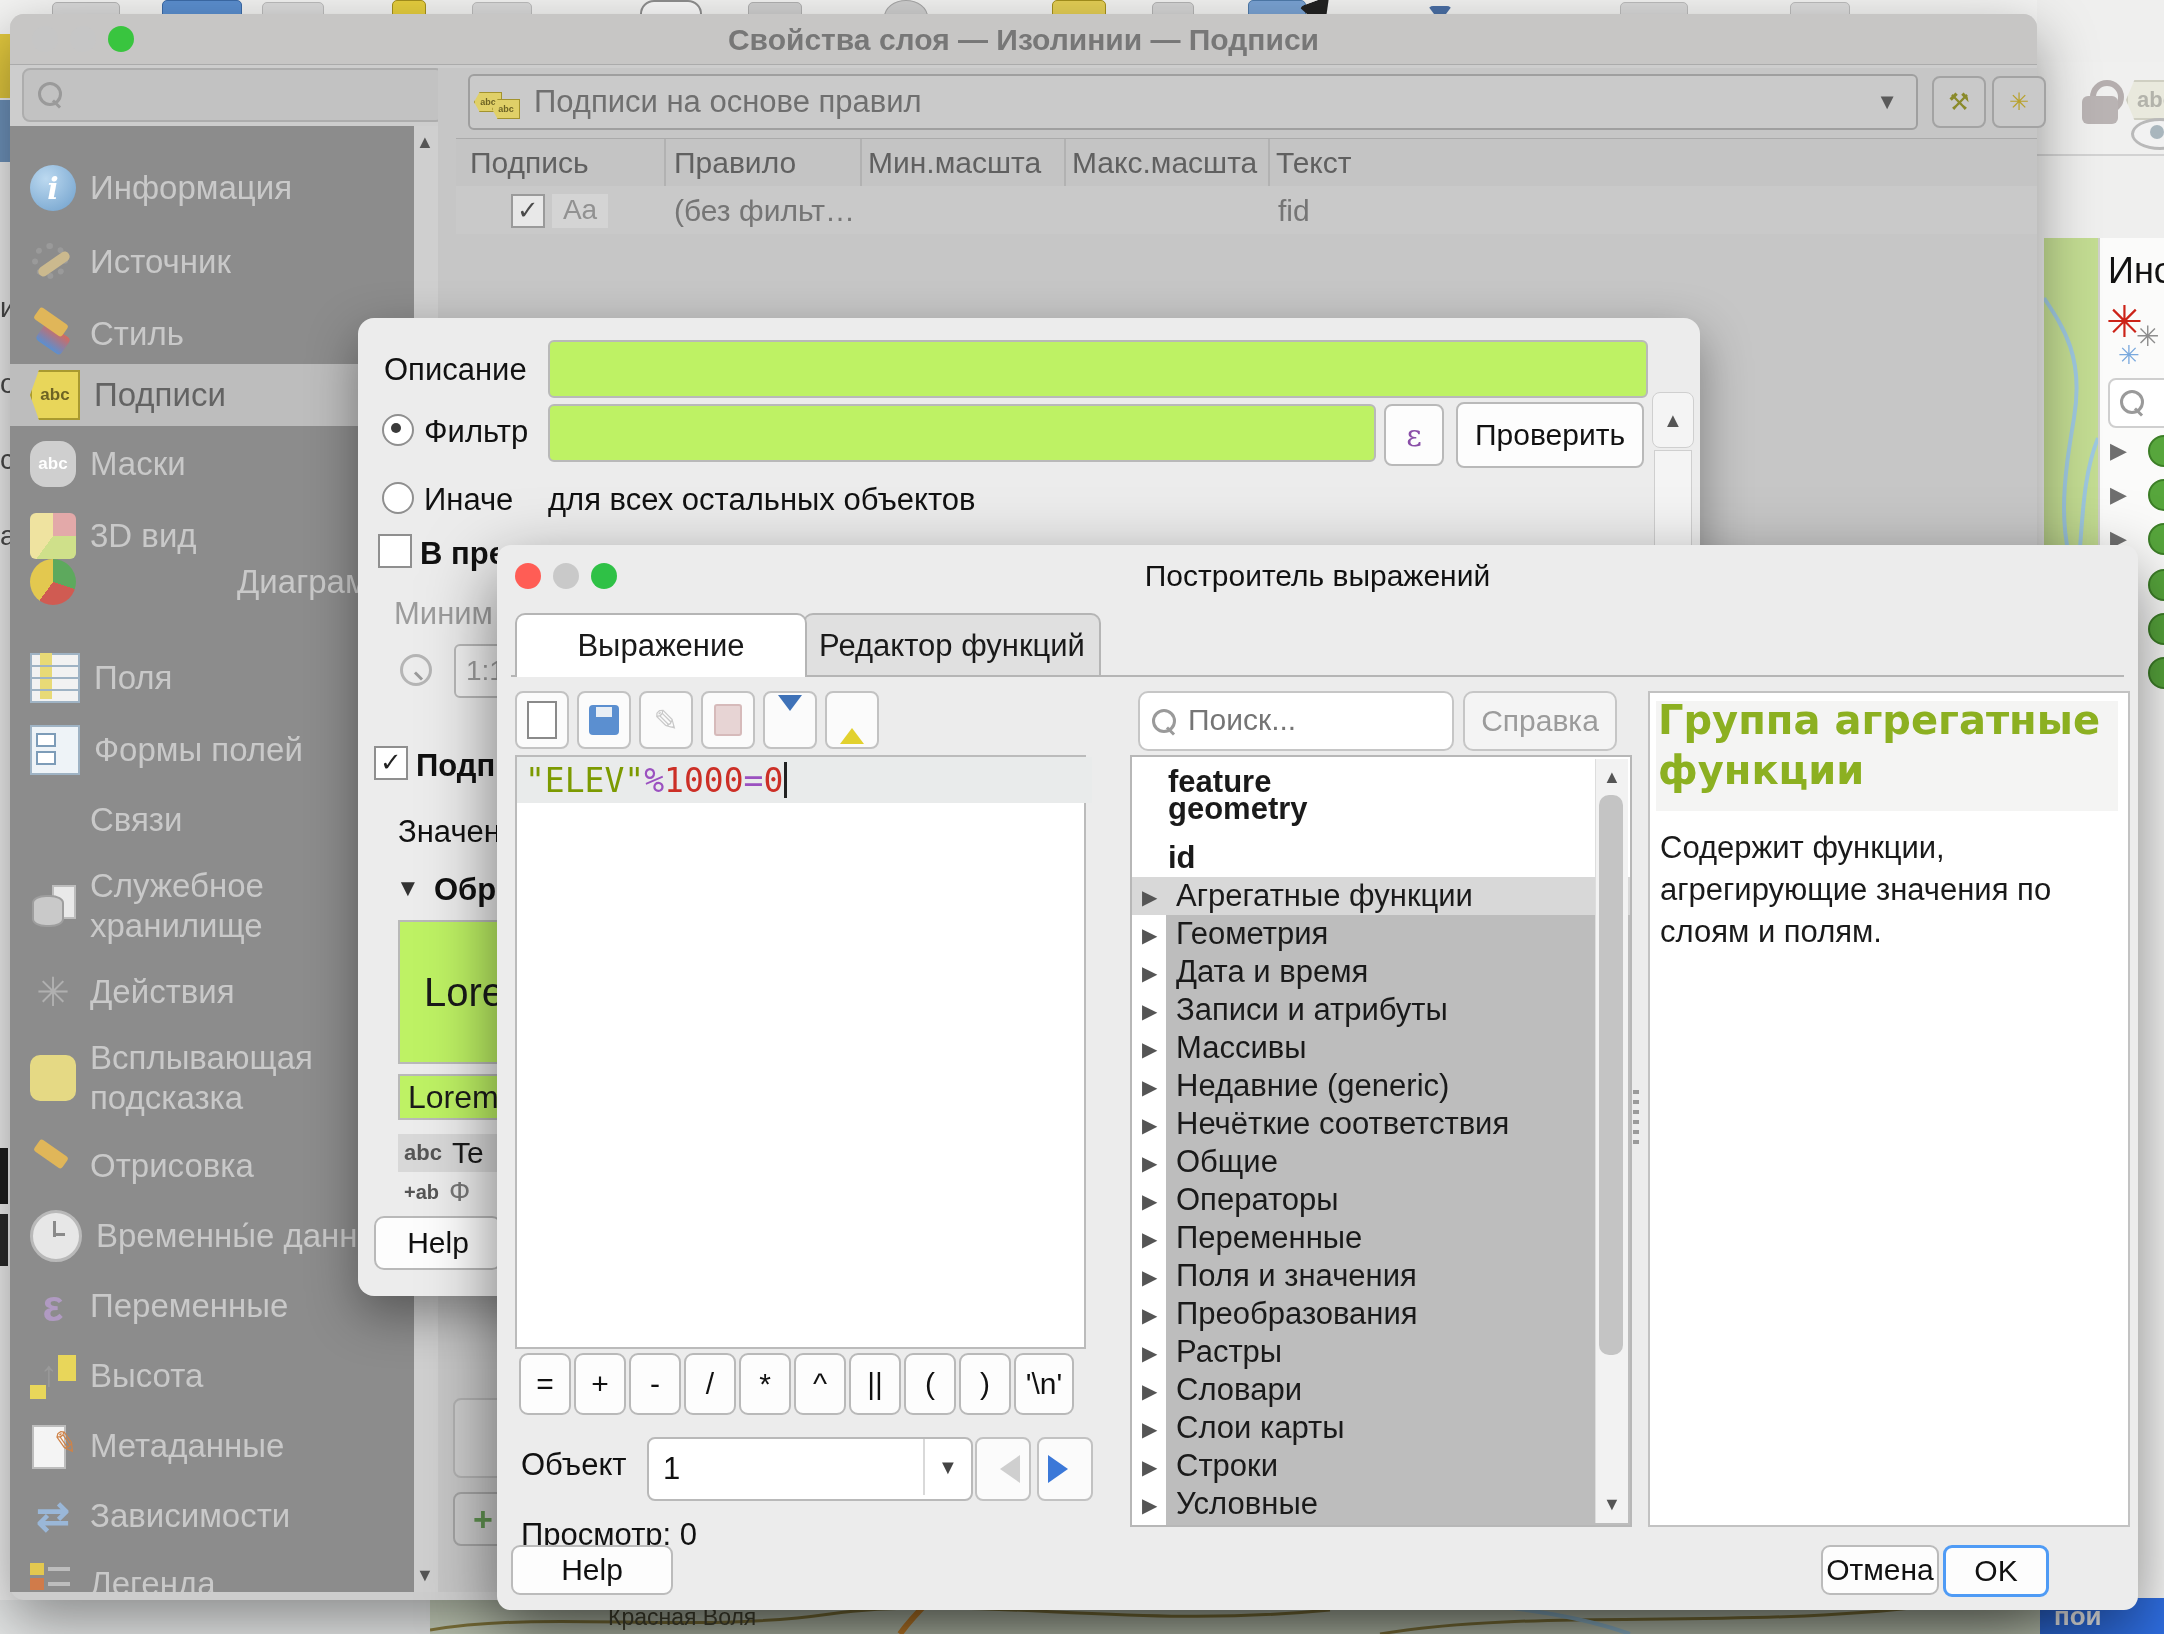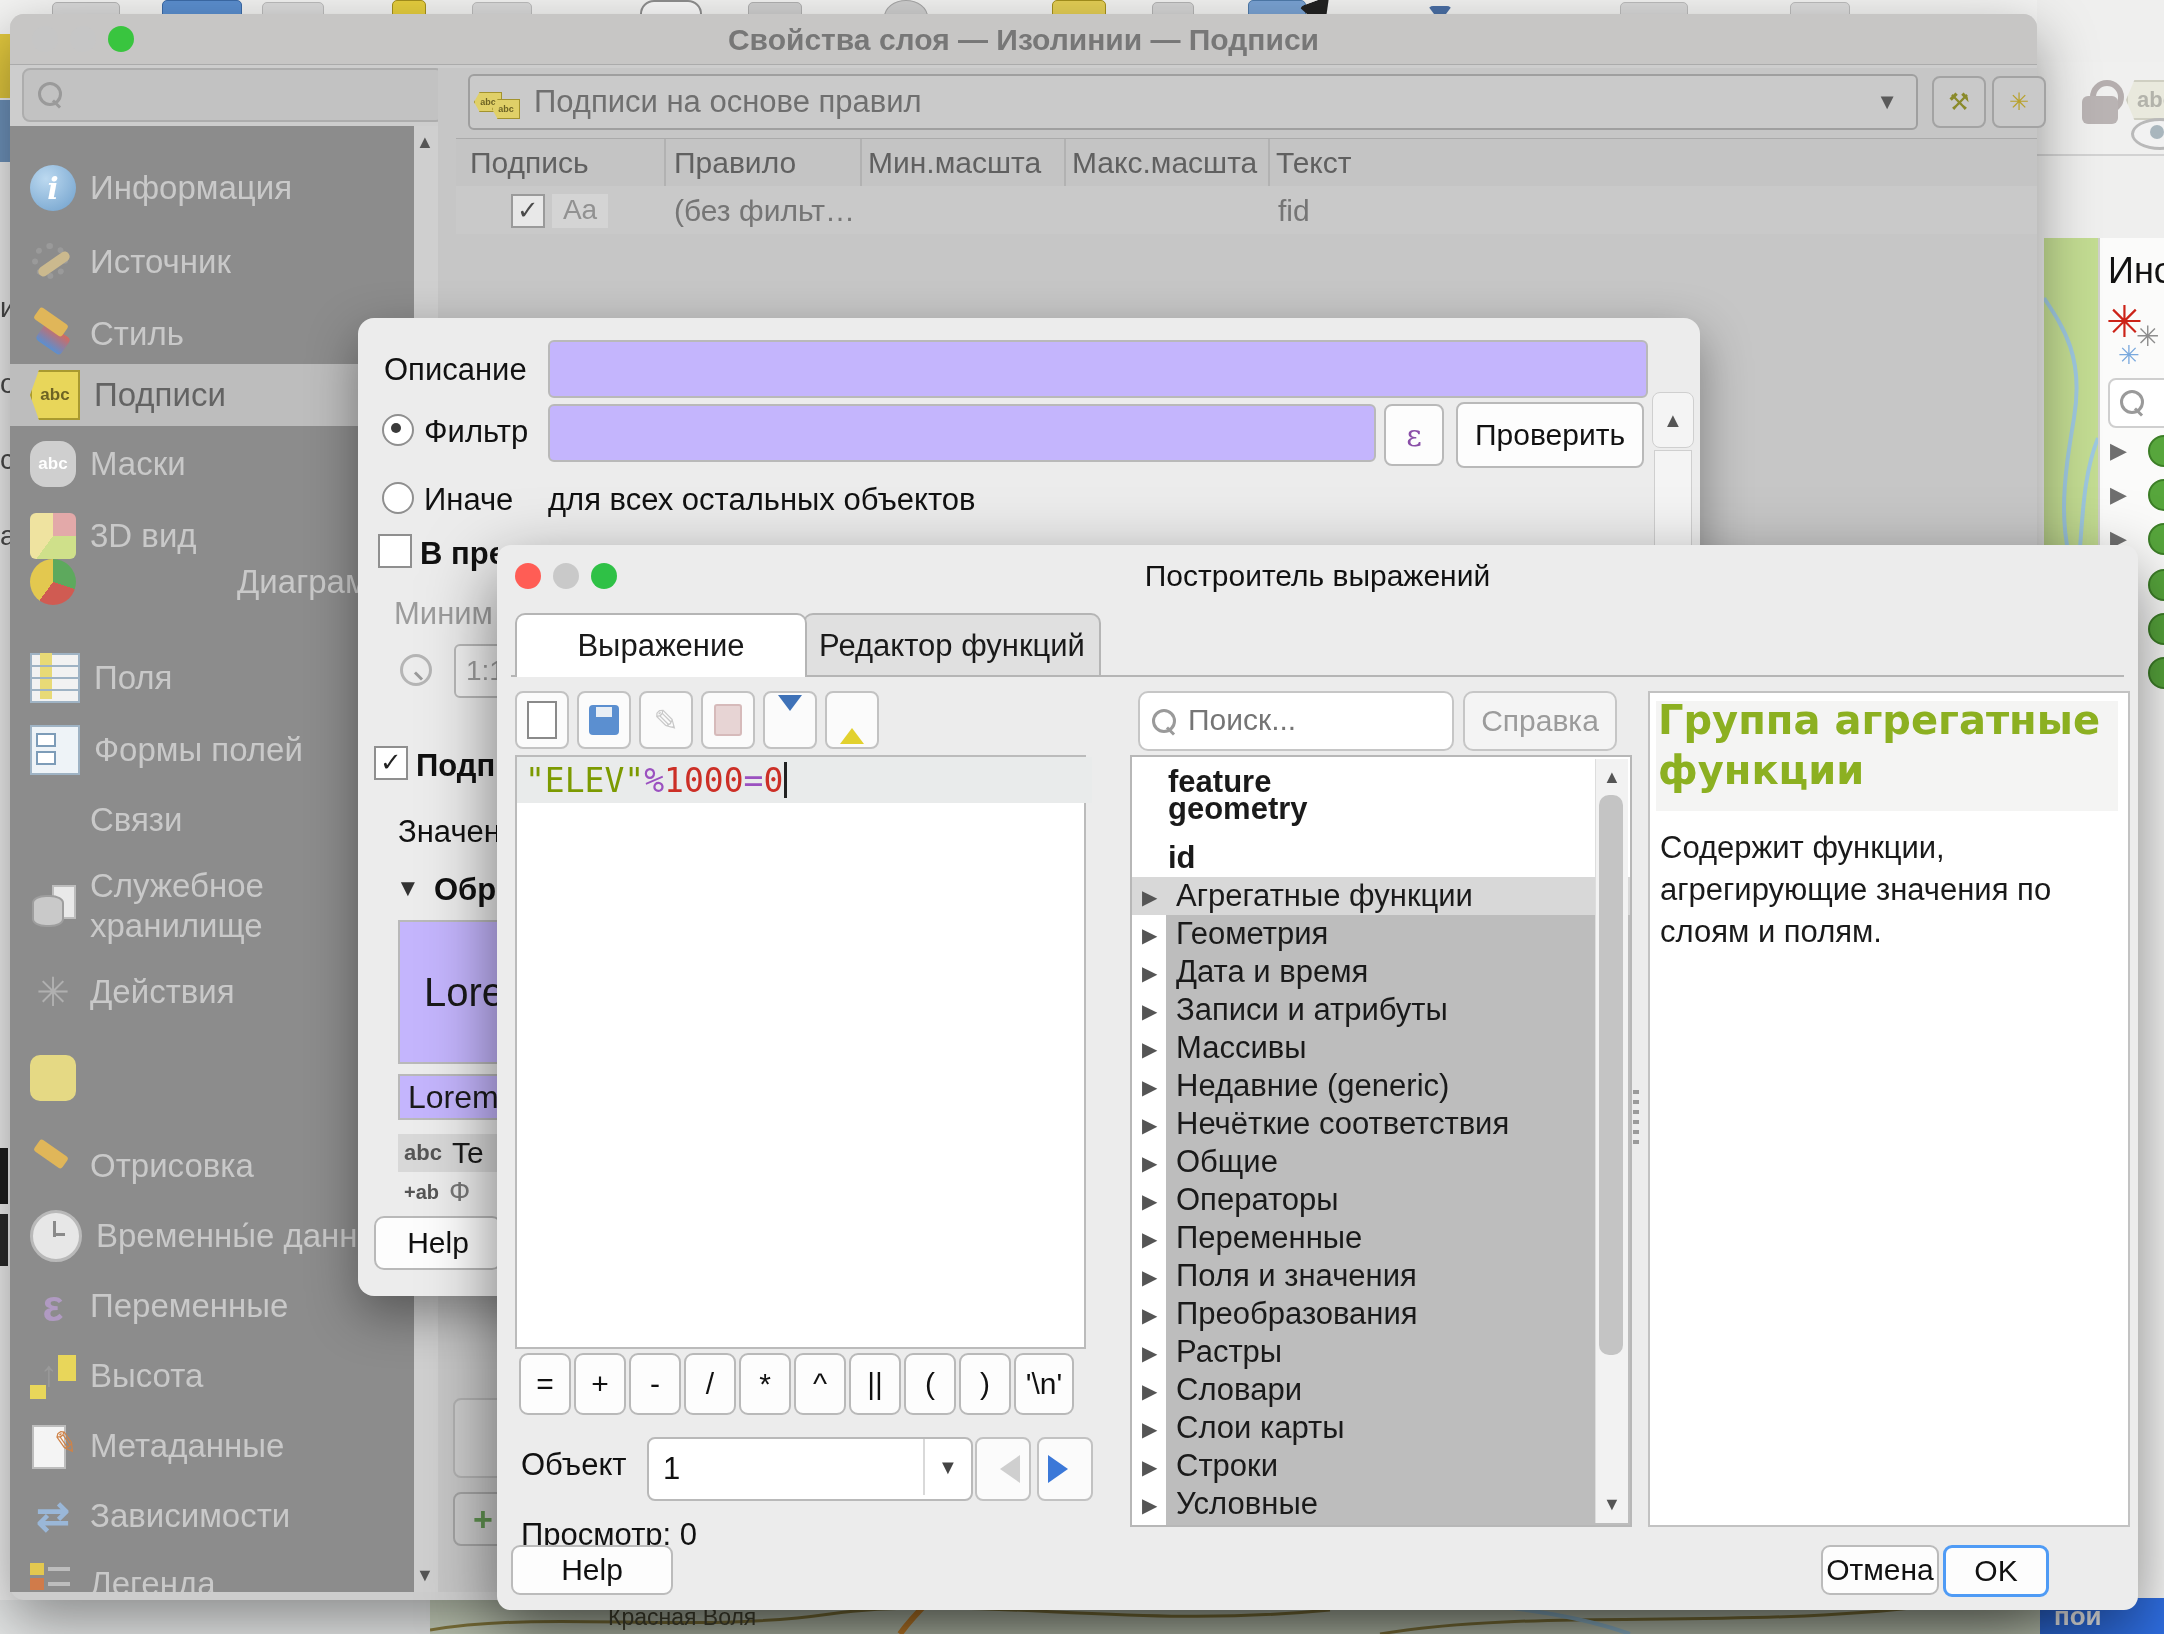--- a/index.html
+++ b/index.html
@@ -104,21 +104,21 @@
   .rowchk{position:absolute;left:55px;top:8px;width:30px;height:30px;background:#e8e8e8;border:2px solid #9a9a9a;
           color:#4a4a4a;font-size:26px;line-height:28px;text-align:center;}
   .aabox{position:absolute;left:96px;top:8px;width:56px;height:34px;background:#d4d4d4;color:#919191;font-size:28px;text-align:center;}
   .pplus{position:absolute;left:15px;top:1424px;width:56px;height:50px;background:#c9c9c9;border:2px solid #a3a3a3;border-radius:8px;
          color:#5f9150;font-size:34px;font-weight:bold;display:flex;align-items:center;justify-content:center;}
   .pghost{position:absolute;left:15px;top:1330px;width:56px;height:76px;background:#cccccc;border:2px solid #b1b1b1;border-radius:8px;}
   
   .sheet{left:358px;top:318px;width:1342px;height:978px;background:#ececec;border-radius:16px;
          box-shadow:0 18px 50px rgba(0,0,0,.38);}
   .flabel{position:absolute;font-size:31px;color:#111;}
-  .finput{position:absolute;background:#c4b5fd;border:2px solid #b9b9b9;border-radius:6px;}
+  .finput{position:absolute;background:#bef264;border:2px solid #b9b9b9;border-radius:6px;}
   .radio{position:absolute;width:28px;height:28px;border:2px solid #8f8f8f;border-radius:50%;background:#fff;}
   .radio.on:after{content:"";position:absolute;left:7px;top:7px;width:10px;height:10px;border-radius:50%;background:#3a3a3a;}
   .chkbox{position:absolute;width:30px;height:30px;background:#fff;border:2px solid #8f8f8f;font-size:26px;line-height:28px;text-align:center;color:#222;}
   .sbtn{position:absolute;background:#fdfdfd;border:2px solid #b9b9b9;border-radius:8px;display:flex;align-items:center;justify-content:center;font-size:30px;color:#111;}
   .sheet .dis{color:#9c9c9c;}
   .vscroll{position:absolute;background:#f4f4f4;border:1px solid #cfcfcf;}
   
   .expr{left:497px;top:545px;width:1641px;height:1065px;background:#ececec;border-radius:14px;
         box-shadow:0 26px 70px rgba(0,0,0,.5);}
   .expr .title{position:absolute;top:14px;width:100%;text-align:center;font-weight:normal;font-size:30px;color:#111;}
@@ -347,20 +347,21 @@
             <span class="cyl"></span>
           </span>
         <span style="width:280px;">Служебное хранилище</span>
         </div>
       <div class="sb-item" style="top:838px;height:56px;">
         <span class="sb-ico i-act">✳</span>
         <span>Действия</span>
         </div>
       <div class="sb-item" style="top:902px;height:100px;white-space:normal;line-height:40px;">
         <span class="sb-ico i-bubble"></span>
+        <span style="width:280px;">Всплывающая подсказка</span>
         </div>
       <div class="sb-item" style="top:1012px;height:56px;">
         <span class="sb-ico i-brush">
             <span class="h"></span>
           </span>
         <span>Отрисовка</span>
         </div>
       <div class="sb-item" style="top:1082px;height:56px;">
         <span class="sb-ico i-clock">
             <span class="h1"></span>

